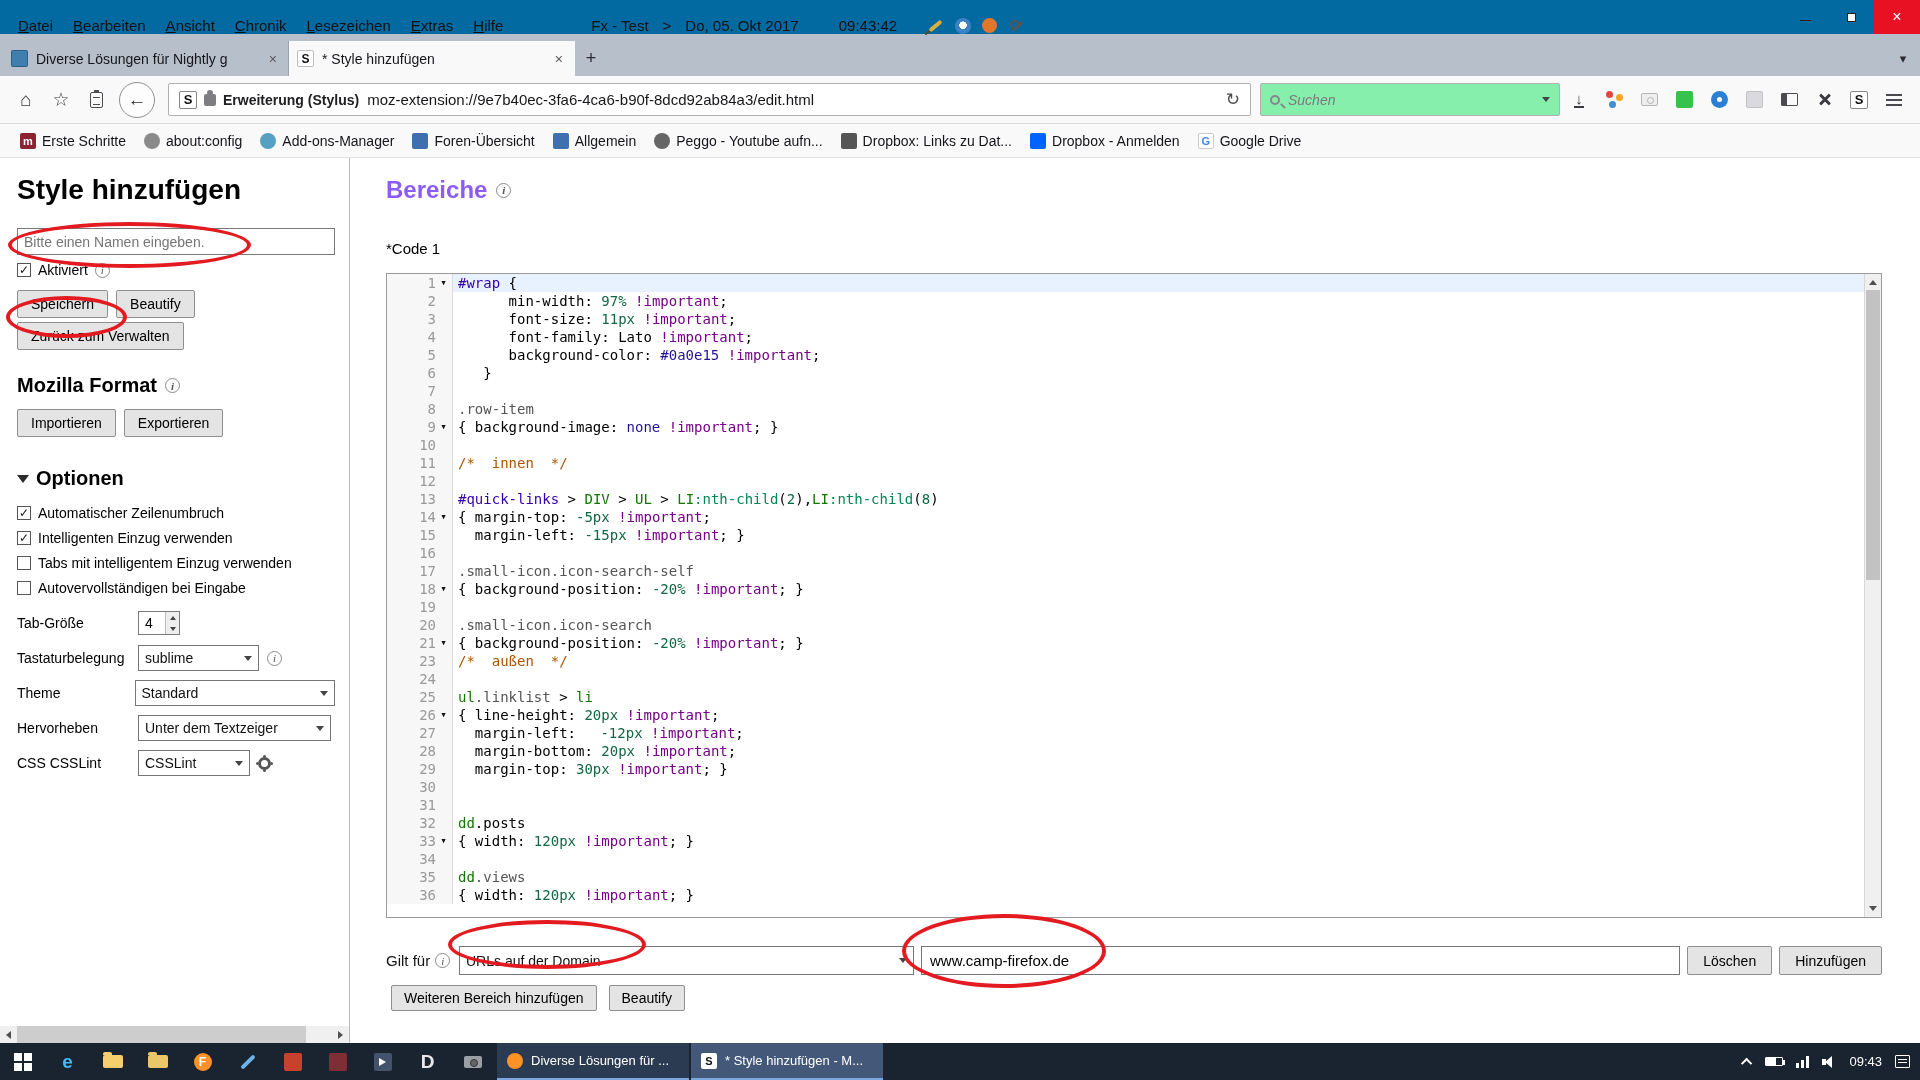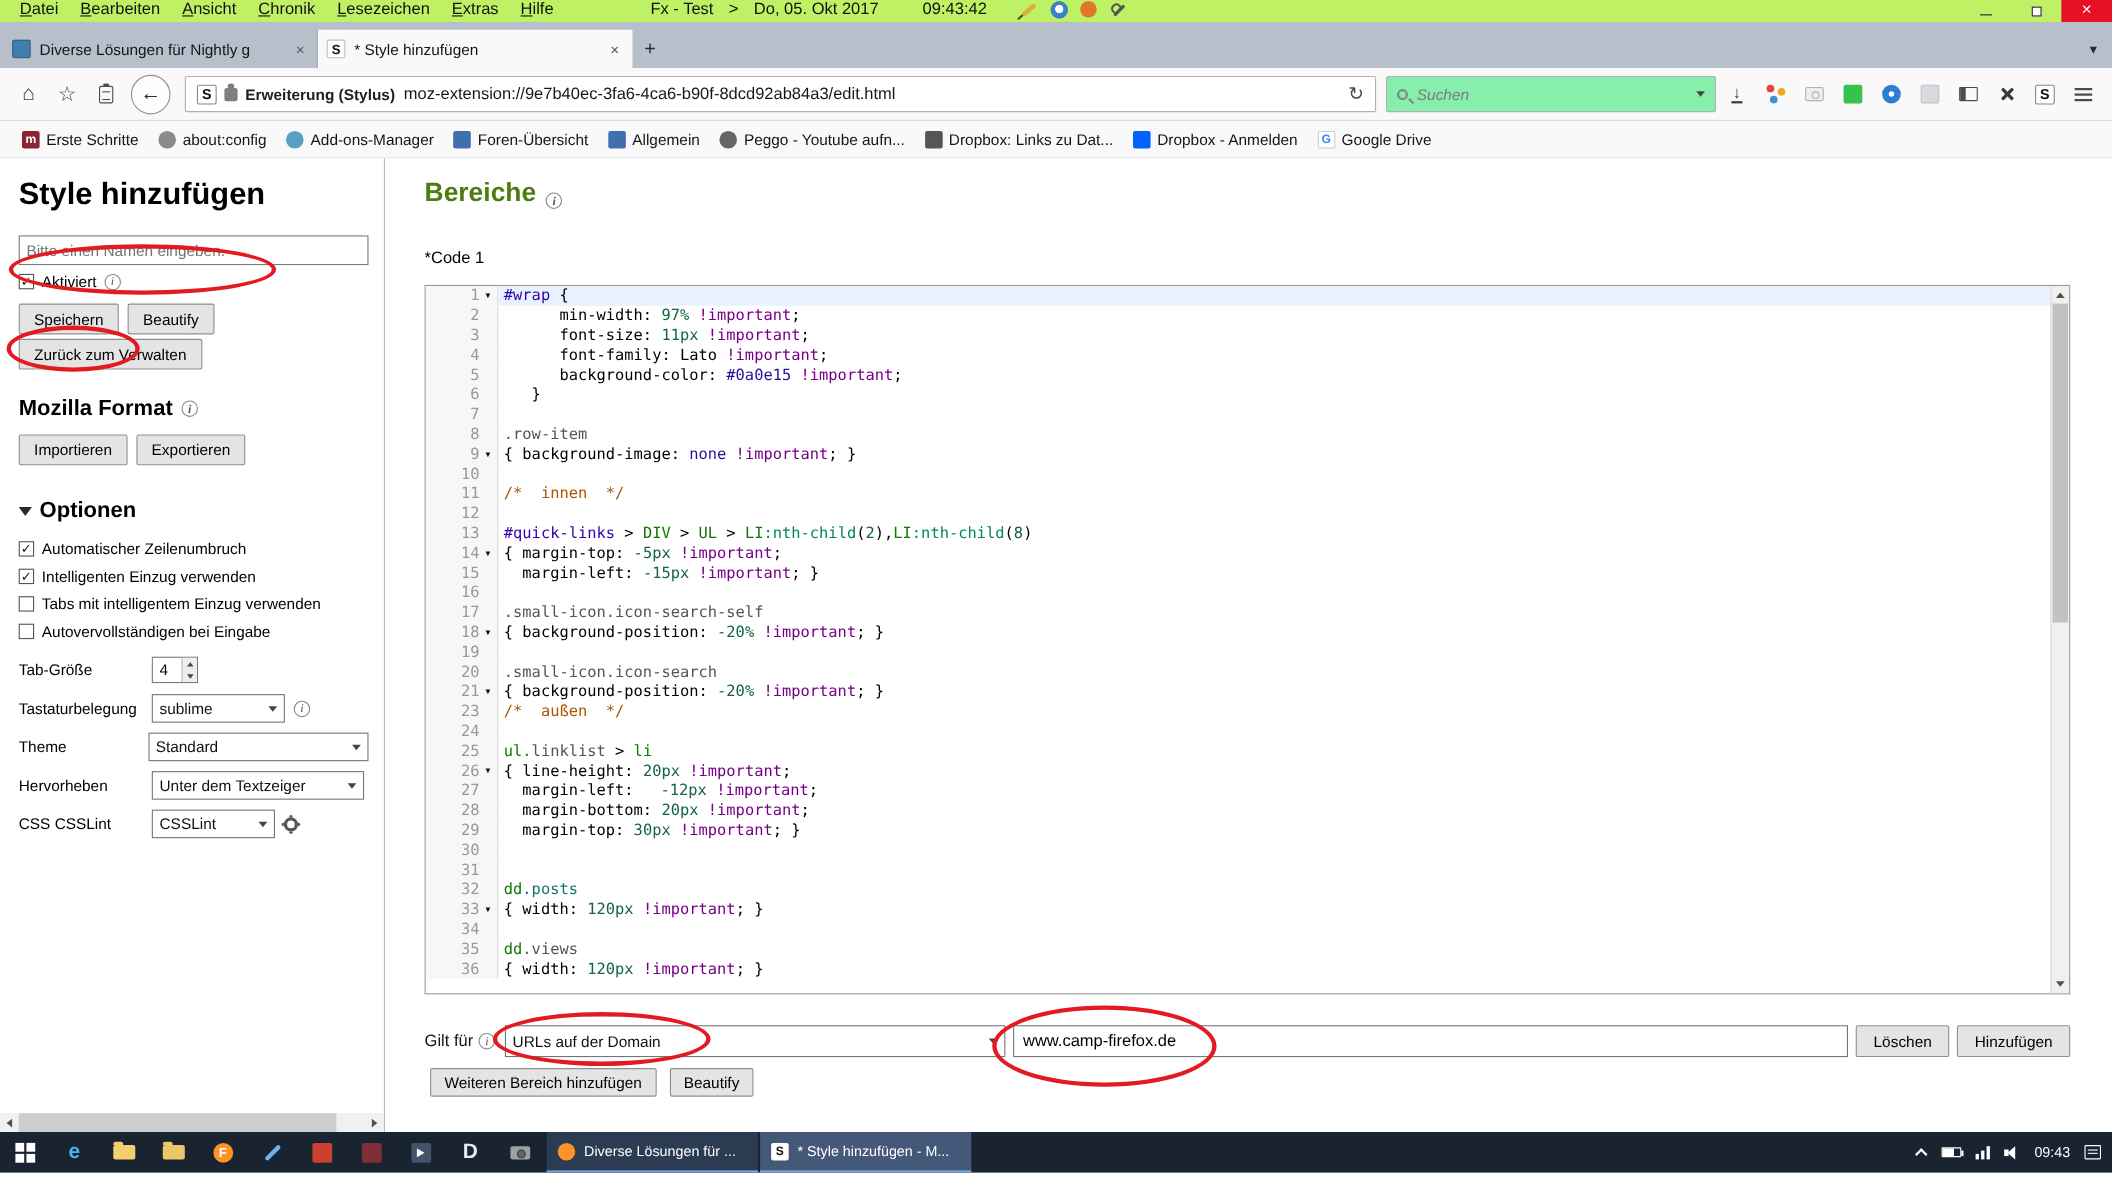--- a/index.html
+++ b/index.html
@@ -1,21 +1,21 @@
 <!DOCTYPE html>
 <html><head>
 <meta charset="utf-8">
 <style>
   *{box-sizing:border-box;margin:0;padding:0}
   html,body{width:1920px;height:1080px}
   body{font-family:"Liberation Sans",sans-serif;background:#fff;overflow:hidden;position:relative;color:#111}
   u{text-decoration:underline}
 
   
-  .titlebar{height:20px;display:flex;align-items:flex-start;background:#bef264;font-size:15px}
+  .titlebar{height:34px;display:flex;align-items:flex-end;background:#0369a1;font-size:15px}
   .menus{display:flex;align-items:center;padding-left:8px}
   .menu-item{padding:0 10px;cursor:default}
   .title-status{display:flex;align-items:center;gap:14px;margin-left:78px;white-space:nowrap}
   .title-status .clock{margin-left:26px}
   .title-icons{display:flex;align-items:center;gap:10px;margin-left:30px}
   .ti{width:17px;height:17px;display:inline-flex;align-items:center;justify-content:center}
   .ti-pen{width:15px;height:4px;background:#d8b13c;border-radius:2px;transform:rotate(-40deg);box-shadow:-7px 0 0 -1px #5a4a1a}
   .ti-globe{width:16px;height:16px;border-radius:50%;background:radial-gradient(circle at 50% 45%,#fff 30%,#3b82c4 33%)}
   .ti-orange{width:15px;height:15px;border-radius:50%;background:#e2762b}
   .ti-wrench{position:relative;width:16px;height:16px}
@@ -120,21 +120,21 @@
 
   .hscroll{position:absolute;left:0;bottom:0;width:349px;height:17px;background:#f0f0f0;display:flex;align-items:stretch}
   .hs-arrow{width:17px;display:flex;align-items:center;justify-content:center;background:#f0f0f0}
   .hs-arrow.left::after{content:"";border-top:4px solid transparent;border-bottom:4px solid transparent;border-right:5px solid #505050}
   .hs-arrow.right::after{content:"";border-top:4px solid transparent;border-bottom:4px solid transparent;border-left:5px solid #505050}
   .hs-thumb{flex:1;background:#cdcdcd}
   .hs-gap{width:26px;background:#f0f0f0}
 
   
   .main{flex:1;padding:18px 38px 0 36px;position:relative}
-  .bereiche{font-size:24px;font-weight:bold;display:flex;align-items:flex-end;gap:9px;margin-bottom:36px;color:#4d7c0f}
+  .bereiche{font-size:24px;font-weight:bold;display:flex;align-items:center;gap:9px;margin-bottom:36px;color:#8b5cf6}
   .code-label{font-size:15px;color:#000;margin-bottom:16px}
   .editor{height:645px;border:1px solid #9a9a9a;position:relative;overflow:hidden;font-family:"DejaVu Sans Mono","Liberation Mono",monospace;font-size:14px;line-height:18px;background:#fff}
   .code-col{position:absolute;inset:0;overflow:hidden}
   .code-row{display:flex;height:18px}
   .gutter-cell{width:66px;min-width:66px;background:#f7f7f7;border-right:1px solid #dcdcdc;color:#999;display:flex;justify-content:flex-end;align-items:center;padding-right:1px}
   .ln-num{width:36px;text-align:right}
   .fold{width:15px;color:#111;font-size:11px;text-align:center}
   .code-text{flex:1;padding-left:5px;white-space:pre}
   .row-active .code-text{background:#e8f2ff}
   .vscroll{position:absolute;right:0;top:0;bottom:0;width:17px;background:#f0f0f0;border-left:1px solid #d7d7d7;display:flex;flex-direction:column}
@@ -670,21 +670,21 @@
               <span class="ln-num">31</span>
               <span class="fold"></span>
             </span>
             <span class="code-text"></span>
           </div>
           <div class="code-row">
             <span class="gutter-cell">
               <span class="ln-num">32</span>
               <span class="fold"></span>
             </span>
-            <span class="code-text"><span style="color: rgb(17, 119, 0);">dd</span><span style="color: #0f766e;">.posts</span></span>
+            <span class="code-text"><span style="color: rgb(17, 119, 0);">dd</span><span style="color: #000000;">.posts</span></span>
           </div>
           <div class="code-row">
             <span class="gutter-cell">
               <span class="ln-num">33</span>
               <span class="fold">▾</span>
             </span>
             <span class="code-text"><span style="color: rgb(0, 0, 0);">{ width: </span><span style="color: rgb(17, 102, 68);">120px</span><span style="color: rgb(0, 0, 0);"> </span><span style="color: rgb(119, 0, 136);">!important</span><span style="color: rgb(0, 0, 0);">; }</span></span>
           </div>
           <div class="code-row">
             <span class="gutter-cell">

